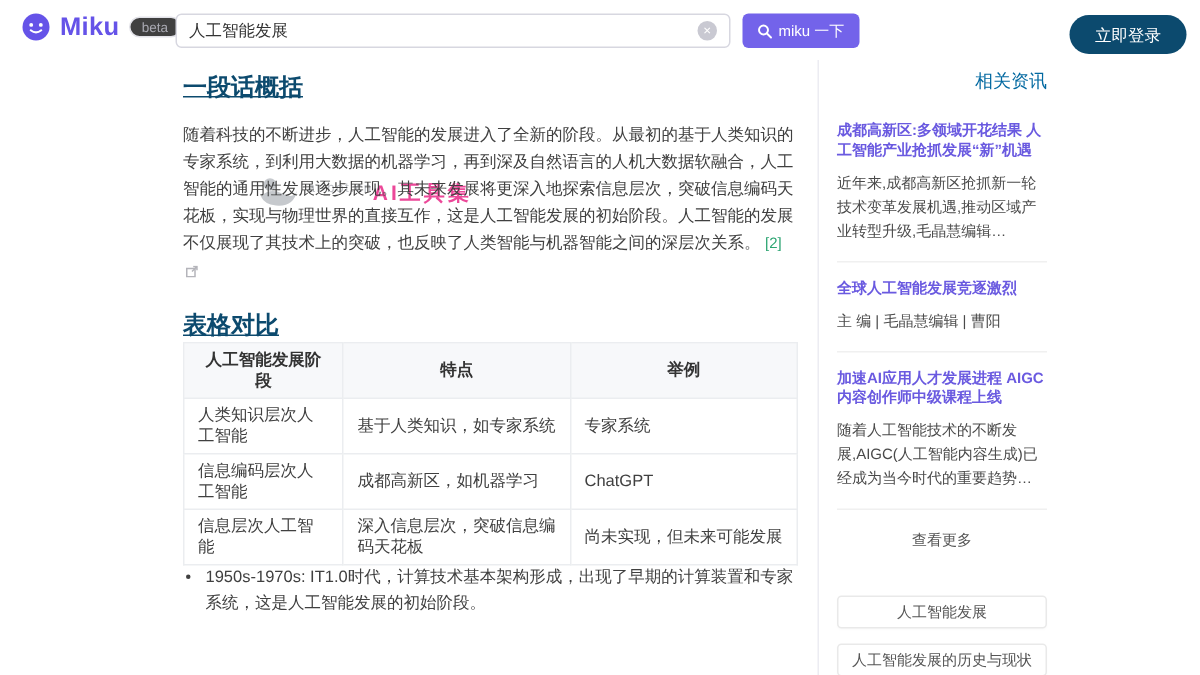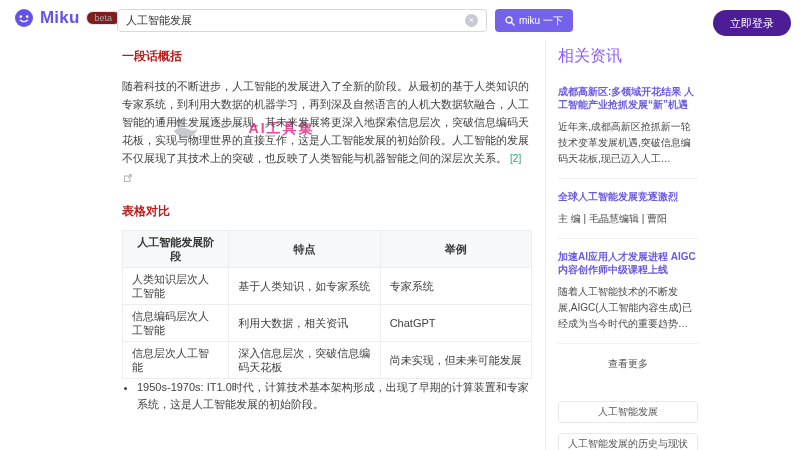--- a/index.html
+++ b/index.html
@@ -6,61 +6,61 @@
   html,body { width:800px; height:450px; }
   body {
     font-family: "Liberation Sans", "DejaVu Sans", sans-serif;
     background:#ffffff; color:#404040; position:relative; overflow:hidden;
   }
   
   .header { position:relative; height:40px; background:#fff; }
   .logo-wrap { position:absolute; left:14px; top:8px; display:flex; align-items:center; gap:6px; }
   .brand { color:#6553e8; font-weight:bold; font-size:17px; letter-spacing:.2px; }
   .beta-pill { font-size:9px; color:#a9a9b2; border:1px solid #e3e3e9; border-radius:9px;
-    padding:1px 8px; background:#7f1d1d; }
+    padding:1px 8px; background:#404040; }
   .search-box { position:absolute; left:117px; top:9px; width:370px; height:23px;
     border:1px solid #d7d7e0; border-radius:4px; display:flex; align-items:center;
     padding:0 8px; background:#fff; }
   .search-box input { border:none; outline:none; flex:1; font-size:11px; color:#333;
     font-family:inherit; background:transparent; }
   .clear-btn { width:13px; height:13px; border-radius:50%; background:#c9c9d2; color:#fff;
     font-size:9px; line-height:13px; text-align:center; cursor:pointer; flex:0 0 auto; }
   .miku-btn { position:absolute; left:495px; top:9px; height:23px; background:#7363ea;
     color:#fff; border:none; border-radius:4px; font-size:10px; display:flex;
     align-items:center; gap:4px; padding:0 10px; font-family:inherit; cursor:pointer; }
   .login-btn { position:absolute; right:9px; top:10px; height:26px; width:78px;
-    background:#4c1d95; color:#fff; border:none; border-radius:14px; font-size:11px;
+    background:#0c4a6e; color:#fff; border:none; border-radius:14px; font-size:11px;
     font-family:inherit; cursor:pointer; }
   
   .vdivider { position:absolute; left:545px; top:40px; height:410px; width:1px; background:#ececf2; }
   .main { position:absolute; left:122px; top:42px; width:410px; }
-  .section-title { font-size:12px; color:#b91c1c; font-weight:bold; }
+  .section-title { font-size:16px; color:#0c4a6e; font-weight:bold;text-decoration:underline; }
   .summary-title { margin:6px 0 12px; }
   .body-text { font-size:11px; color:#404040; line-height:18px; }
   .cite { color:#2ba471; text-decoration:none; font-size:10px; cursor:pointer; }
   .ext-icon { display:inline-block; vertical-align:-1px; margin-left:2px; cursor:pointer; }
   
-  .table-title { margin:16px 0 10px; }
+  .table-title { margin:16px 0 0; }
   table { border-collapse:collapse; width:100%; font-size:11px;padding-left:20px; }
   th { background:#f7f8fa; font-weight:bold; color:#333; text-align:center; }
   th, td { border:1px solid #ebedf0; padding:4px 9px; line-height:14px; }
   td { color:#404040; text-align:left; }
   
   .timeline-title { margin:16px 0 8px; }
   ul.timeline { padding-left:15px; list-style:disc; }
   ul.timeline li { font-size:11px; line-height:17px; color:#404040; margin-bottom:5px; }
   
   .watermark { position:absolute; left:172px; top:117px; display:flex; align-items:center;
     gap:5px; pointer-events:none; }
   .wm-text { display:flex; flex-direction:row; line-height:1; }
   .wm-line1 { font-size:9px; color:#bcbfc4; letter-spacing:1px; margin-bottom:2px; }
   .wm-line2 { font-size:14px; color:#ec4899; font-weight:bold; letter-spacing:2px;text-align:center; }
   
   .sidebar { position:absolute; left:558px; top:42px; width:140px; }
-  .sb-title { font-size:16px; color:#8b5cf6; font-weight:normal; margin:4px 0 18px; }
+  .sb-title { font-size:12px; color:#0369a1; font-weight:normal; margin:4px 0 18px;text-align:right; }
   .article-title { font-size:10px; font-weight:bold; color:#6a5ae0; line-height:13px;
     margin:0 0 8px; cursor:pointer; }
   .article-snippet { font-size:10px; color:#4a4a4a; line-height:16px; }
   .sb-divider { border:none; border-top:1px solid #f0f0f0; margin:11px 0; }
   .more-link { text-align:center; font-size:10px; color:#555; cursor:pointer; padding:2px 0; }
   .suggestions { margin-top:28px; display:flex; flex-direction:column; gap:10px; }
   .sugg-btn { height:22px; border:1px solid #e9e9e9; border-radius:3px; background:#fff;
     font-size:10px; color:#555; font-family:inherit; cursor:pointer; box-shadow:0 1px 2px rgba(0,0,0,.02); }
 </style>
 </head>
@@ -137,21 +137,21 @@
       </tr>
     </thead>
     <tbody>
       <tr>
         <td>人类知识层次人工智能</td>
         <td>基于人类知识，如专家系统</td>
         <td>专家系统</td>
       </tr>
       <tr>
         <td>信息编码层次人工智能</td>
-        <td>利用大数据，相关资讯</td>
+        <td>成都高新区，如机器学习</td>
         <td>ChatGPT</td>
       </tr>
       <tr>
         <td>信息层次人工智能</td>
         <td>深入信息层次，突破信息编码天花板</td>
         <td>尚未实现，但未来可能发展</td>
       </tr>
     </tbody>
   </table>
 
@@ -162,21 +162,21 @@
 
   </ul>
 
 </div>
 
 <div class="sidebar">
   <div class="sb-title">相关资讯</div>
 
   <div>
     <div class="article-title">成都高新区:多领域开花结果 人工智能产业抢抓发展“新”机遇</div>
-    <div class="article-snippet">近年来,成都高新区抢抓新一轮技术变革发展机遇,突破信息编码天花板,现已迈入人工…</div>
+    <div class="article-snippet">近年来,成都高新区抢抓新一轮技术变革发展机遇,推动区域产业转型升级,毛晶慧编辑…</div>
   </div>
   <hr class="sb-divider">
 
   <div>
     <div class="article-title">全球人工智能发展竞逐激烈</div>
     <div class="article-snippet">主 编 | 毛晶慧编辑 | 曹阳</div>
   </div>
   <hr class="sb-divider">
 
   <div>

